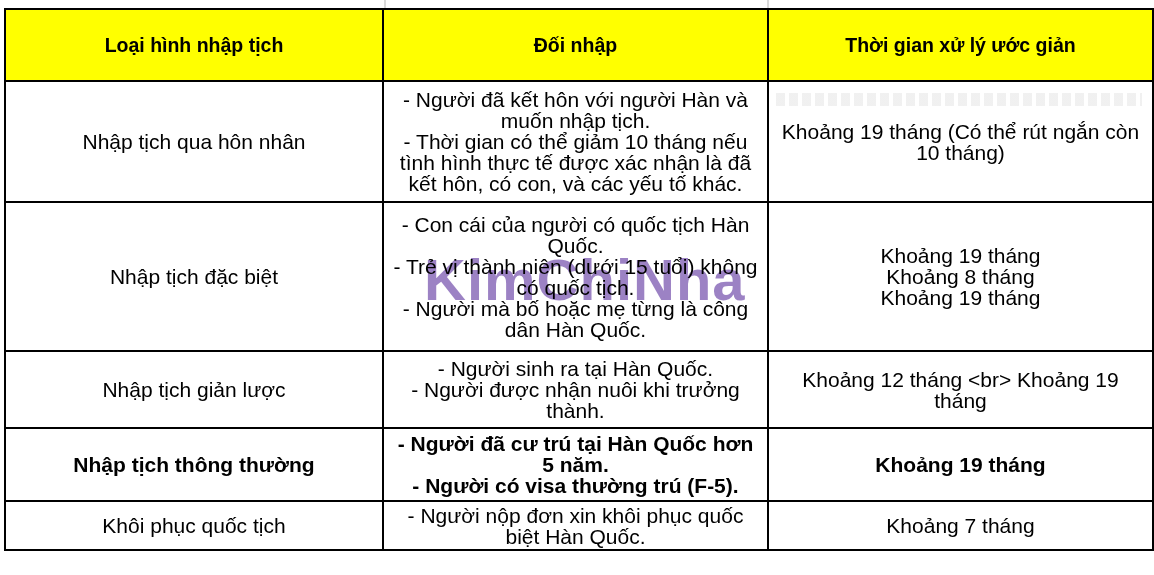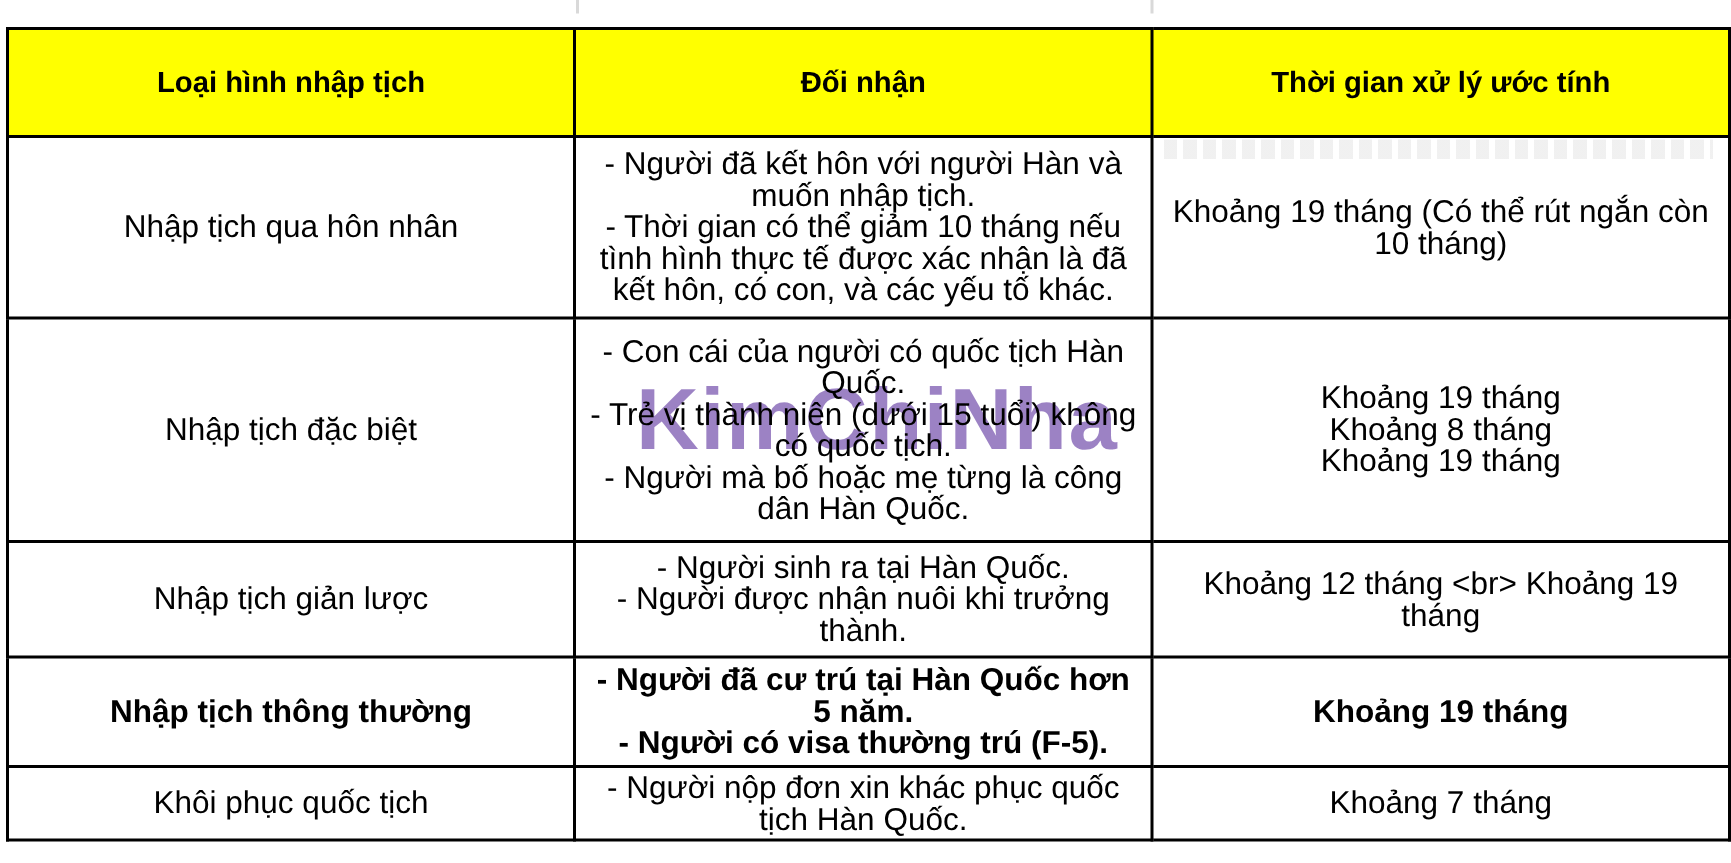--- a/index.html
+++ b/index.html
@@ -50,21 +50,21 @@
     background: repeating-linear-gradient(90deg,
       #ededed 0px, #ededed 9px,
       transparent 9px, transparent 13px);
     opacity: 0.8;
     z-index: 1;
   }
 
   table.tbl {
     position: absolute;
     left: 4px;
-    top: 18px;
+    top: 8px;
     width: 1148px;
     border-collapse: collapse;
     table-layout: fixed;
     z-index: 2;
     border-radius: 13px;
   }
   .tbl th, .tbl td {
     border: 2.5px solid #000000;
     text-align: center;
     vertical-align: middle;
@@ -103,22 +103,22 @@
 
   <table class="tbl">
     <colgroup>
       <col style="width:378px">
       <col style="width:385px">
       <col style="width:385px">
     </colgroup>
     <thead>
       <tr class="hdr">
         <th>Loại hình nhập tịch</th>
-        <th>Đối nhận</th>
-        <th>Thời gian xử lý ước tính</th>
+        <th>Đối nhập</th>
+        <th>Thời gian xử lý ước giản</th>
       </tr>
     </thead>
     <tbody>
       <tr class="r1">
         <td>Nhập tịch qua hôn nhân</td>
         <td>- Người đã kết hôn với người Hàn và muốn nhập tịch.
 - Thời gian có thể giảm 10 tháng nếu tình hình thực tế được xác nhận là đã kết hôn, có con, và các yếu tố khác.</td>
         <td>Khoảng 19 tháng (Có thể rút ngắn còn 10 tháng)</td>
       </tr>
       <tr class="r2">
@@ -137,19 +137,19 @@
         <td>Khoảng 12 tháng &lt;br&gt; Khoảng 19 tháng</td>
       </tr>
       <tr class="r4">
         <td>Nhập tịch thông thường</td>
         <td>- Người đã cư trú tại Hàn Quốc hơn 5 năm.
 - Người có visa thường trú (F-5).</td>
         <td>Khoảng 19 tháng</td>
       </tr>
       <tr class="r5">
         <td>Khôi phục quốc tịch</td>
-        <td>- Người nộp đơn xin khác phục quốc tịch Hàn Quốc.</td>
+        <td>- Người nộp đơn xin khôi phục quốc biệt Hàn Quốc.</td>
         <td>Khoảng 7 tháng</td>
       </tr>
     </tbody>
   </table>
 
 </div>
 
 </body></html>

